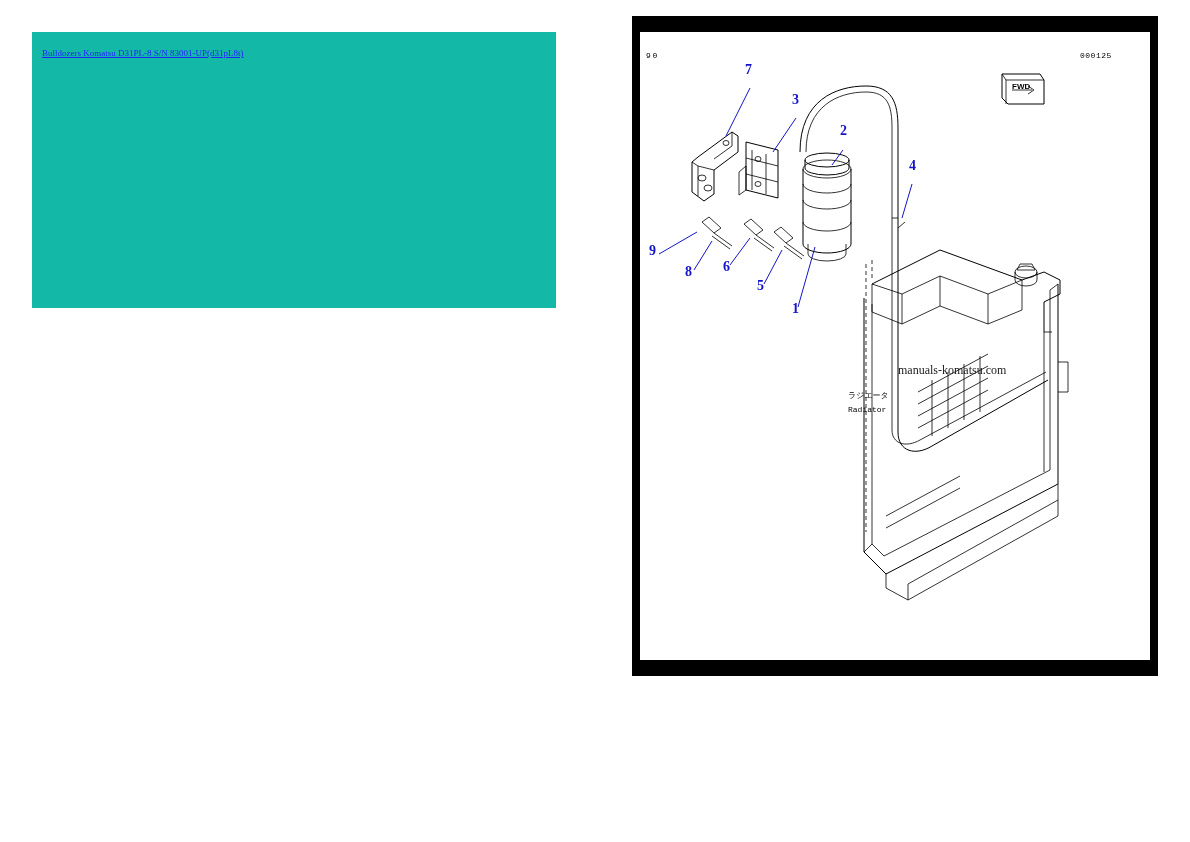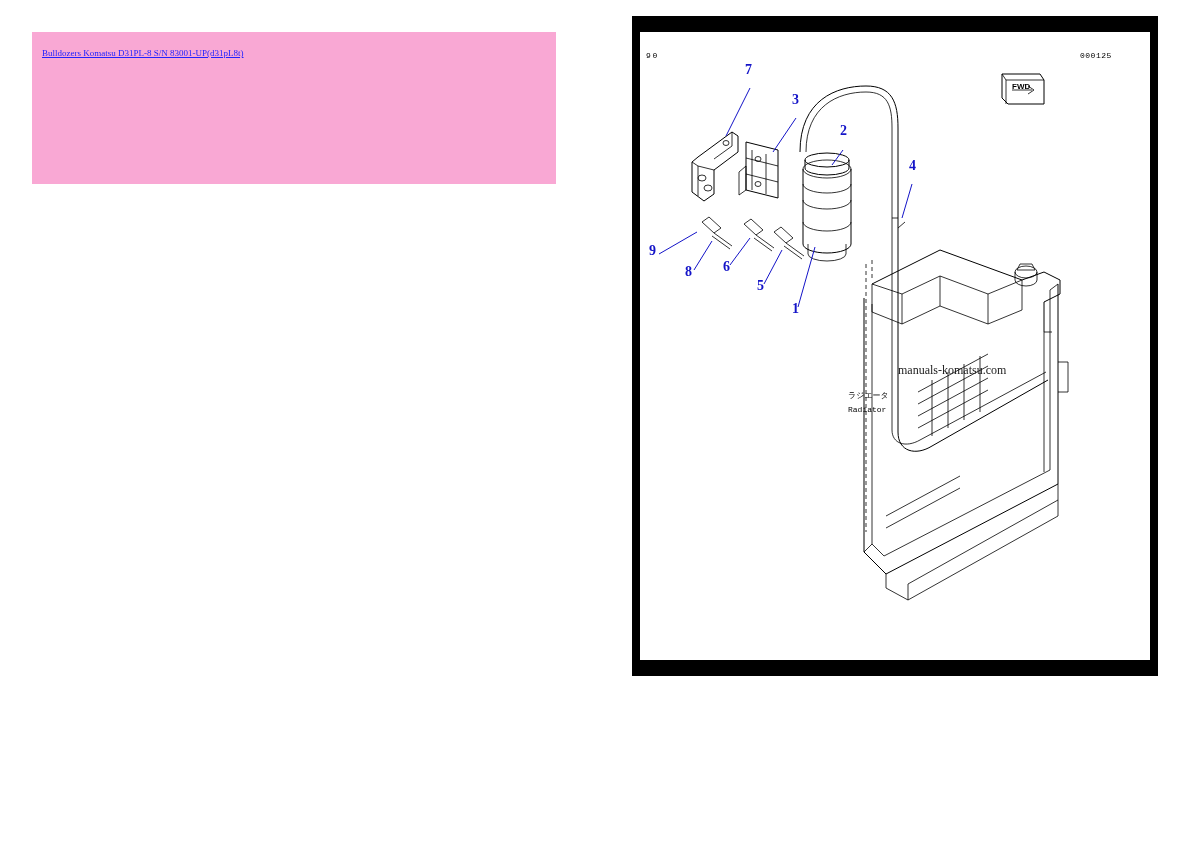--- a/index.html
+++ b/index.html
@@ -14,22 +14,22 @@
     font-family: "Liberation Sans", sans-serif;
     overflow: hidden;
   }
 
   
   #left-panel {
     position: absolute;
     left: 32px;
     top: 32px;
     width: 524px;
-    height: 152px;
-    background: #f9a8d4;
+    height: 276px;
+    background: #14b8a6;
   }
   #breadcrumb-link {
     position: absolute;
     left: 10px;
     top: 16px;
     font-size: 9px;
     line-height: 11px;
     color: #2222ff;
     text-decoration: underline;
     white-space: nowrap;

